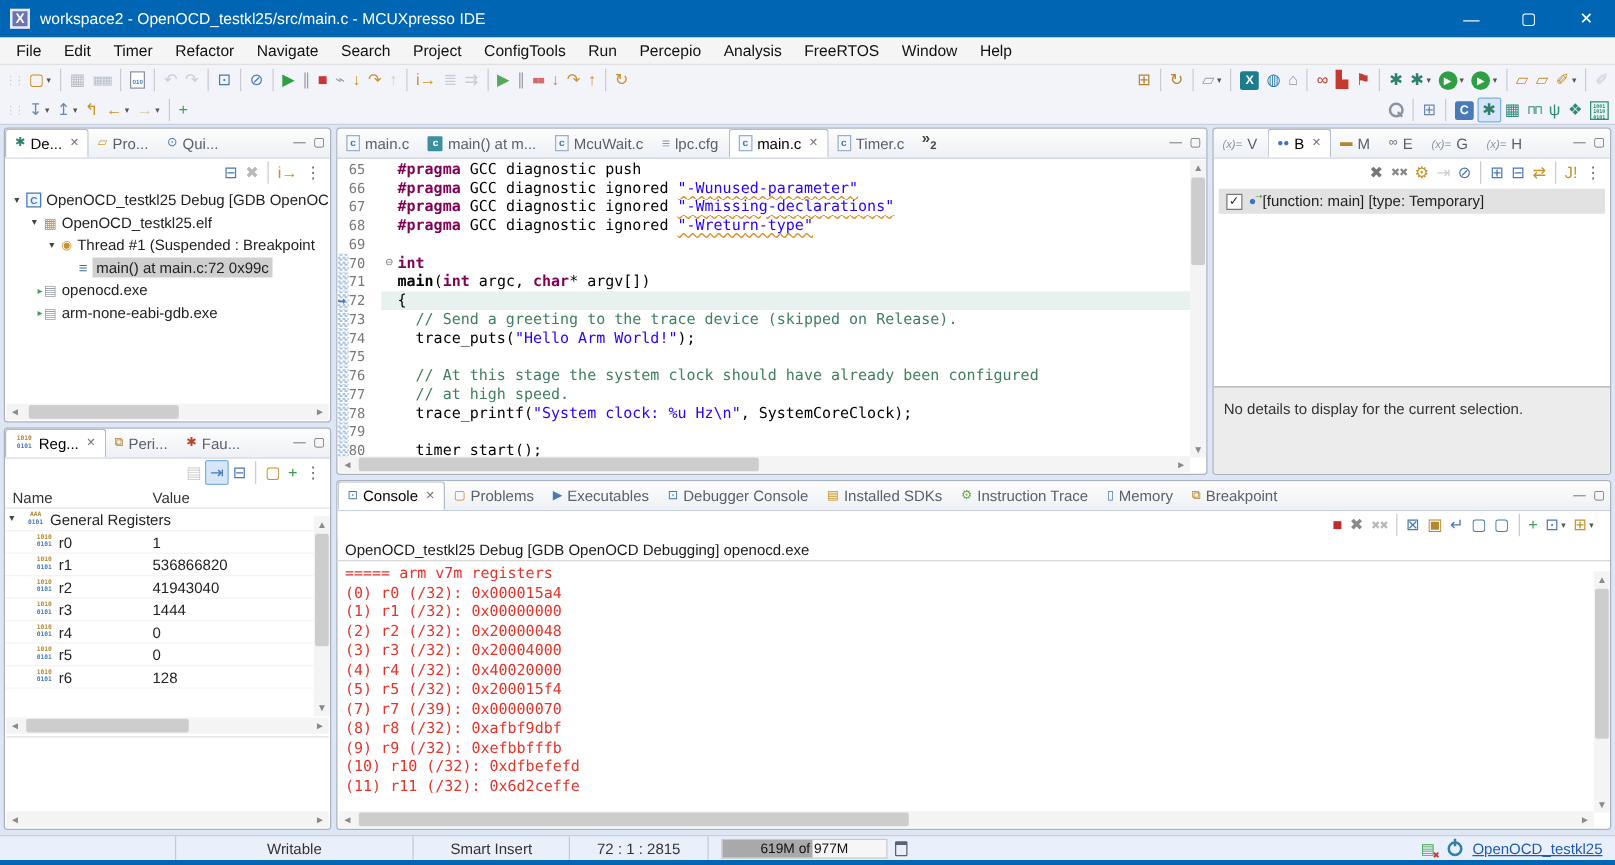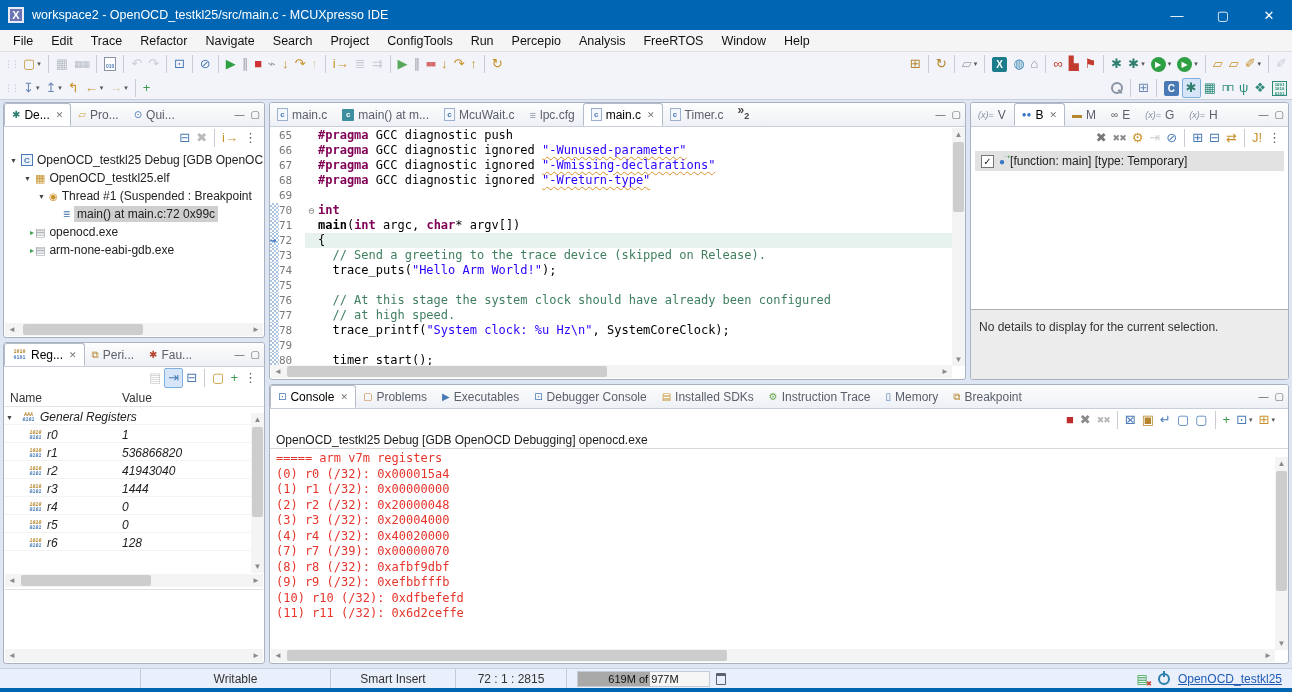--- a/index.html
+++ b/index.html
@@ -89,21 +89,21 @@
   .hsb .ar { width:14px; text-align:center; color:#8a8a8a; font-size:8px; }
   .hsb .track { flex:1; height:13px; position:relative; }
   .hsb .thumb { position:absolute; top:1px; height:11px; background:#cdcdcd; border-radius:2px; }
   .vsb { position:absolute; top:0; right:0; width:13px; background:#f4f4f4; }
   .vsb .ar { height:13px; text-align:center; color:#8a8a8a; font-size:8px; line-height:13px; }
   .vsb .thumb { position:absolute; left:1px; width:11px; background:#cdcdcd; border-radius:2px; }
   
   #reg-header { height:18px; display:flex; border-bottom:1px solid #e4e4e4; font-size:12px; color:#333;
     align-items:center; }
   #reg-header .c1 { width:118px; padding-left:6px; } 
-  .reg-row { height:18px; display:flex; align-items:flex-end; font-size:12px; border-bottom:1px solid #f3f3f3;font-style:italic; }
+  .reg-row { height:18px; display:flex; align-items:center; font-size:12px; border-bottom:1px solid #f3f3f3; }
   .reg-row .c1 { width:118px; padding-left:24px; display:flex; align-items:center; gap:4px; overflow:hidden; }
   .reg-row.grp .c1 { padding-left:2px; width:260px; }
   .reg-row .c2 { flex:1; }
   
   #ed-code { position:absolute; left:0; top:25px; right:13px; bottom:13px; overflow:hidden; background:#fff; }
   .cl { display:flex; height:15px; line-height:15px; font-family:"DejaVu Sans Mono",monospace; font-size:12px; }
   .cl .rng { width:9px; background:#fff; position:relative; flex:none; }
   .cl .rng.hatch { background:conic-gradient(#aac4e0 25%,#fff 0 50%,#aac4e0 0 75%,#fff 0) 0 0/4px 4px; }
   .cl .num { width:26px; text-align:left; color:#787878; padding-right:4px; font-size:11px; flex:none; background:#fff; }
   .cl .fold { width:13px; color:#888; font-size:10px; flex:none; text-align:center; }
@@ -149,21 +149,21 @@
   <span class="t">workspace2 - OpenOCD_testkl25/src/main.c - MCUXpresso IDE</span>
   <span class="spacer"></span>
   <span class="wbtn">—</span>
   <span class="wbtn">▢</span>
   <span class="wbtn">✕</span>
 </div>
 
 <div id="menubar">
     <span class="menu-item">File</span>
     <span class="menu-item">Edit</span>
-    <span class="menu-item">Trace</span>
+    <span class="menu-item">Timer</span>
     <span class="menu-item">Refactor</span>
     <span class="menu-item">Navigate</span>
     <span class="menu-item">Search</span>
     <span class="menu-item">Project</span>
     <span class="menu-item">ConfigTools</span>
     <span class="menu-item">Run</span>
     <span class="menu-item">Percepio</span>
     <span class="menu-item">Analysis</span>
     <span class="menu-item">FreeRTOS</span>
     <span class="menu-item">Window</span>
@@ -931,20 +931,21 @@
         </span>
       </div>
     <div id="console-title">OpenOCD_testkl25 Debug [GDB OpenOCD Debugging] openocd.exe</div>
     <div id="con-body" style="position:relative;margin-right:13px;overflow:hidden;padding-left:6px;">
         <div class="console-line">===== arm v7m registers</div>
         <div class="console-line">(0) r0 (/32): 0x000015a4</div>
         <div class="console-line">(1) r1 (/32): 0x00000000</div>
         <div class="console-line">(2) r2 (/32): 0x20000048</div>
         <div class="console-line">(3) r3 (/32): 0x20004000</div>
         <div class="console-line">(4) r4 (/32): 0x40020000</div>
+        <div class="console-line">(5) r5 (/32): 0x200015f4</div>
         <div class="console-line">(7) r7 (/39): 0x00000070</div>
         <div class="console-line">(8) r8 (/32): 0xafbf9dbf</div>
         <div class="console-line">(9) r9 (/32): 0xefbbfffb</div>
         <div class="console-line">(10) r10 (/32): 0xdfbefefd</div>
         <div class="console-line">(11) r11 (/32): 0x6d2ceffe</div>
       </div>
     <div class="vsb" style="top:72px;bottom:13px;">
       <div class="ar">▲</div>
         <div class="thumb" style="top:14px;height:120px;"></div>
       <div class="ar" style="position:absolute;bottom:0;left:0;right:0;">▼</div>

